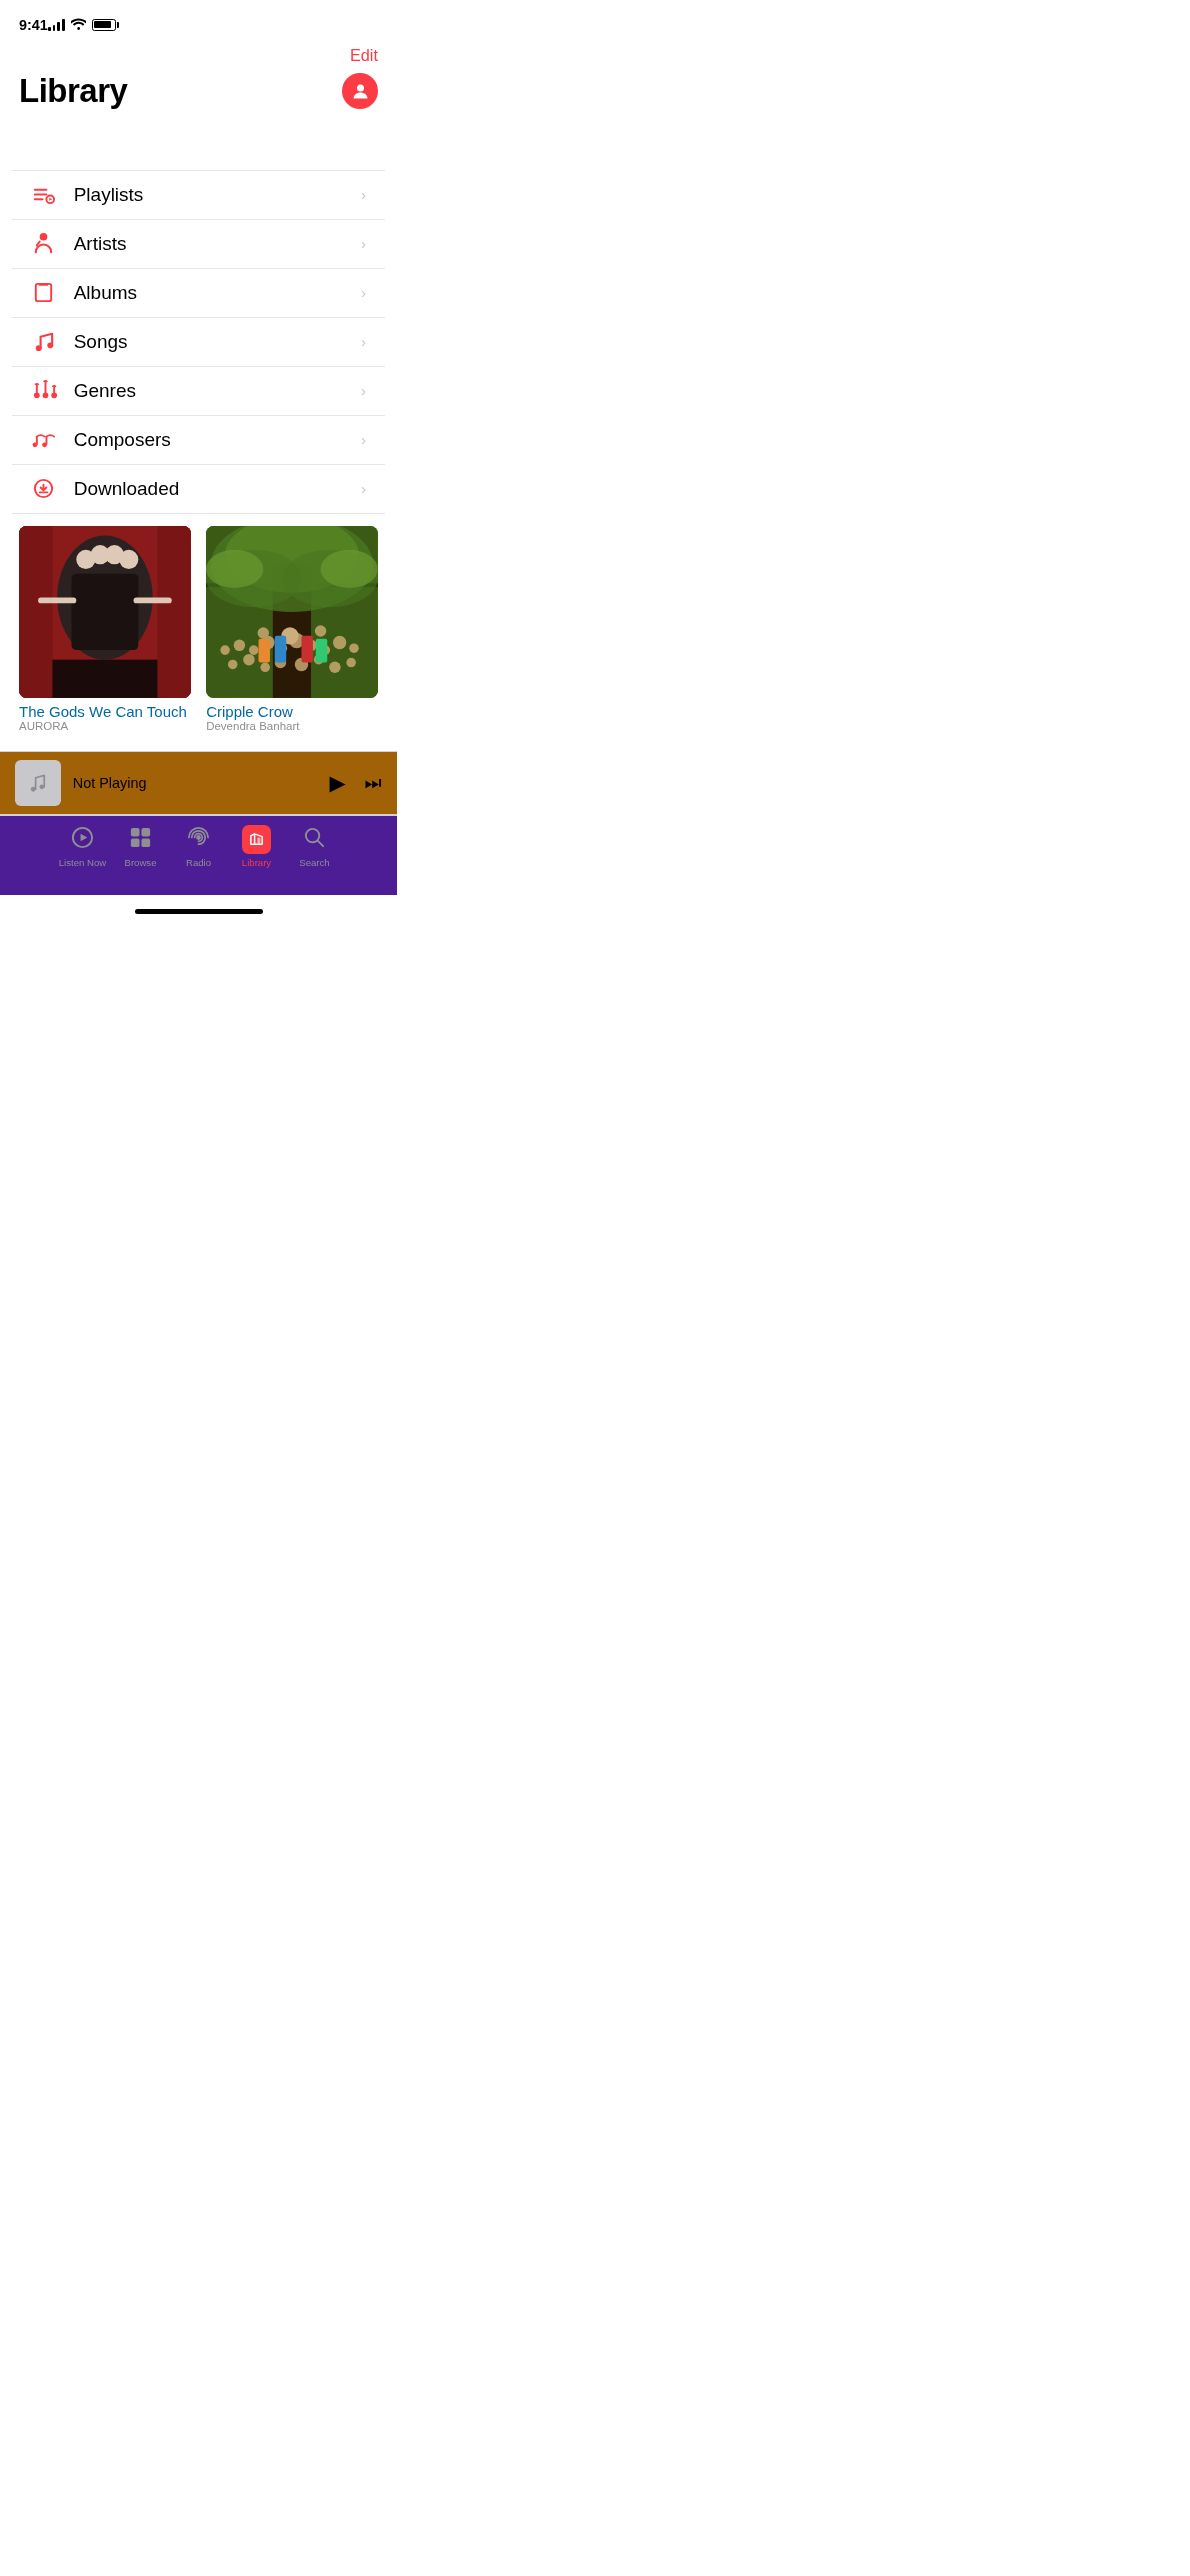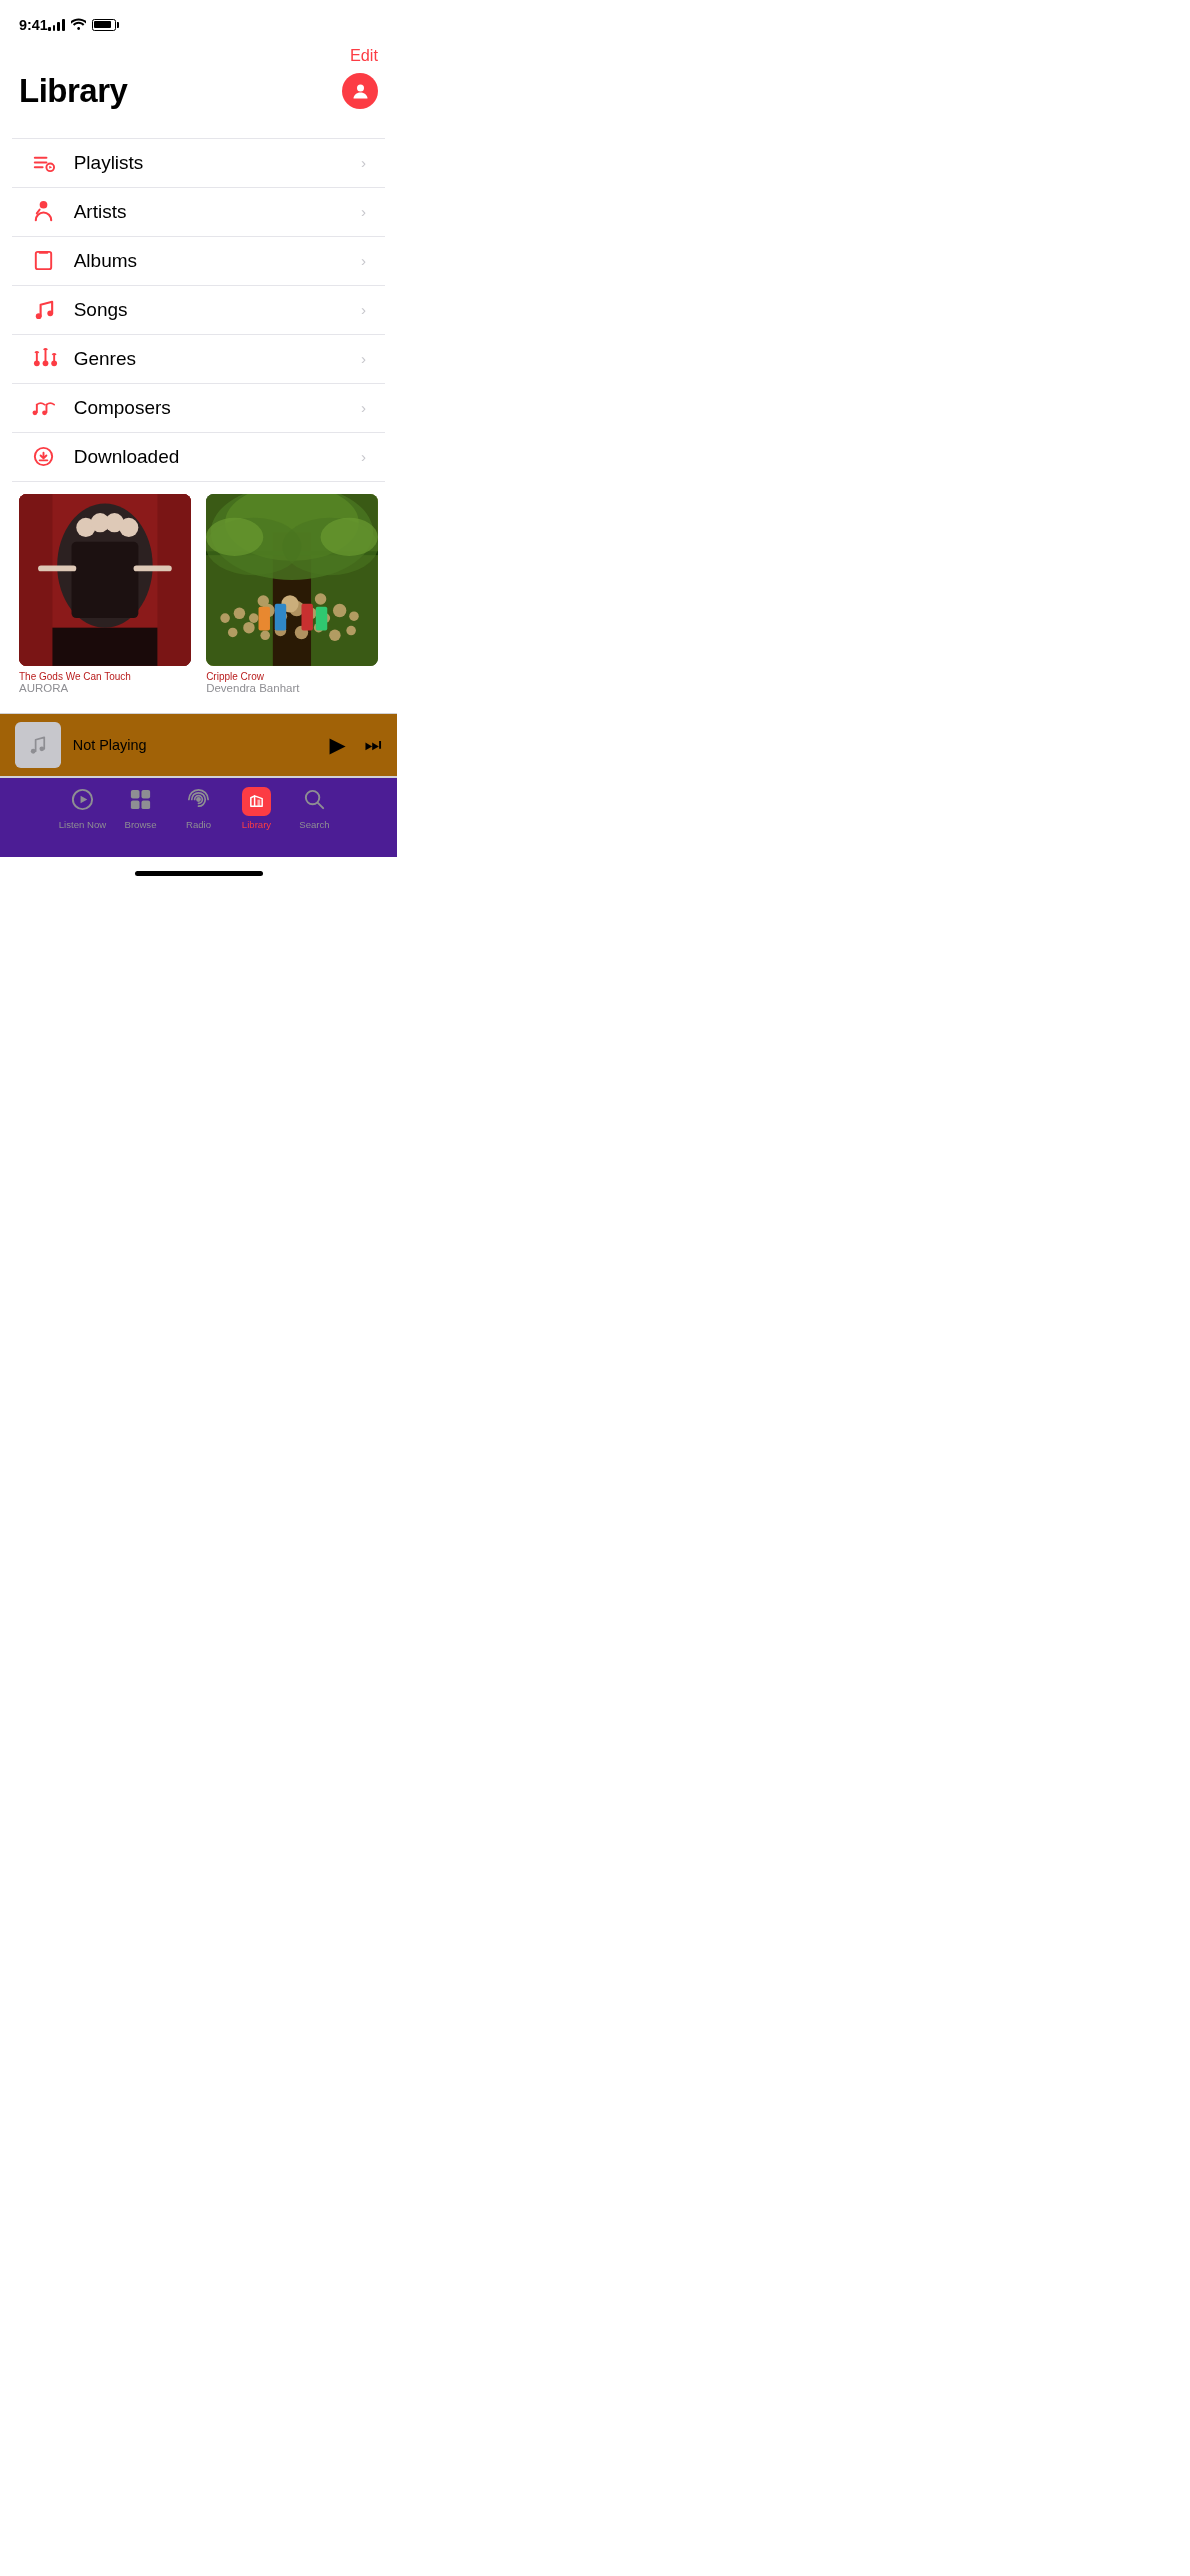--- a/index.html
+++ b/index.html
@@ -109,20 +109,21 @@
       justify-content: center;
     }
     .avatar-svg {
       width: 21px;
       height: 21px;
     }
 
     
     .menu-list {
       padding: 12px;
+      margin-top: 32px;
     }
     .menu-item {
       display: flex;
       align-items: center;
       padding: 11.5px 19px;
       border-bottom: 1px solid #e5e5ea;
       cursor: pointer;
       position: relative;
     }
     .menu-item:first-child {
@@ -212,23 +213,23 @@
       background: linear-gradient(135deg, #2d4a1e 0%, #5a7a2a 30%, #8b9a2a 60%, #3d5a10 100%);
       width: 100%;
       height: 100%;
       display: flex;
       align-items: center;
       justify-content: center;
       position: relative;
       overflow: hidden;
     }
     .album-name {
-      font-size: 10px;
+      font-size: 15px;
       font-weight: 500;
-      color: #b91c1c;
+      color: #0369a1;
       white-space: nowrap;
       overflow: hidden;
       text-overflow: ellipsis;
     }
     .album-artist {
       font-size: 11.5px;
       color: #8e8e93;
       white-space: nowrap;
       overflow: hidden;
       text-overflow: ellipsis;

